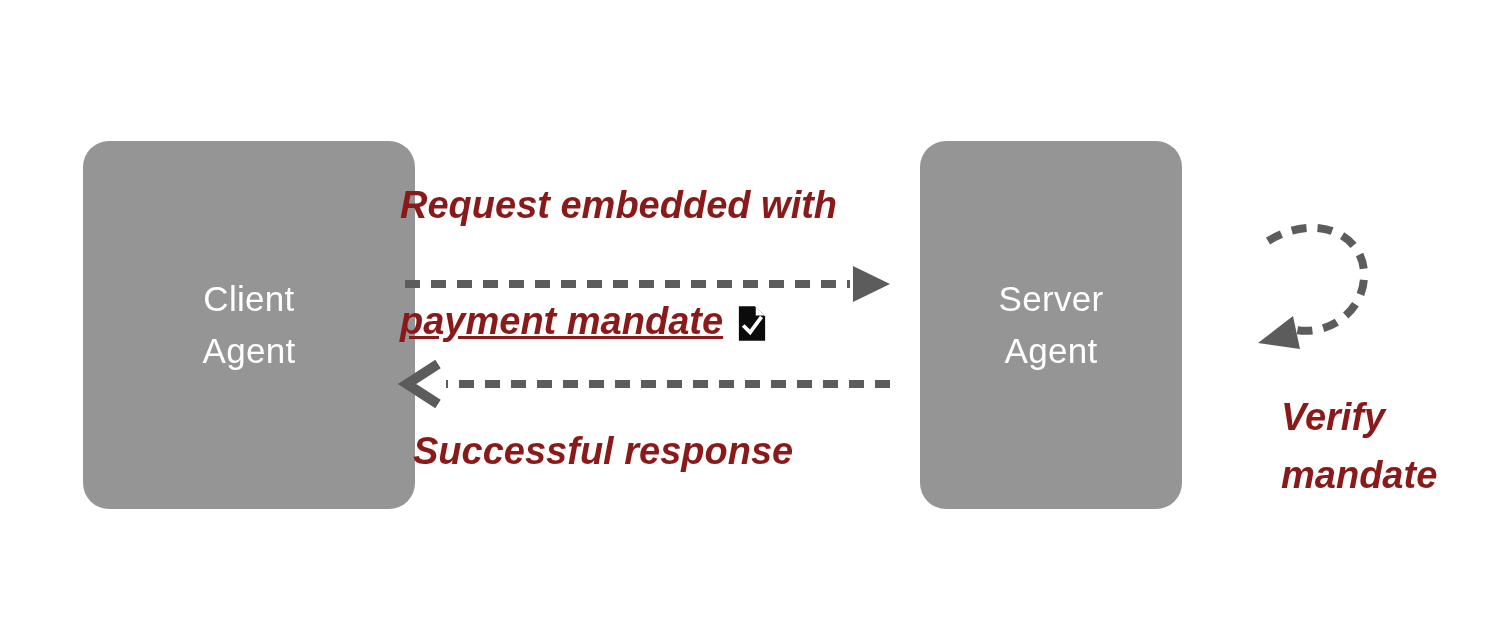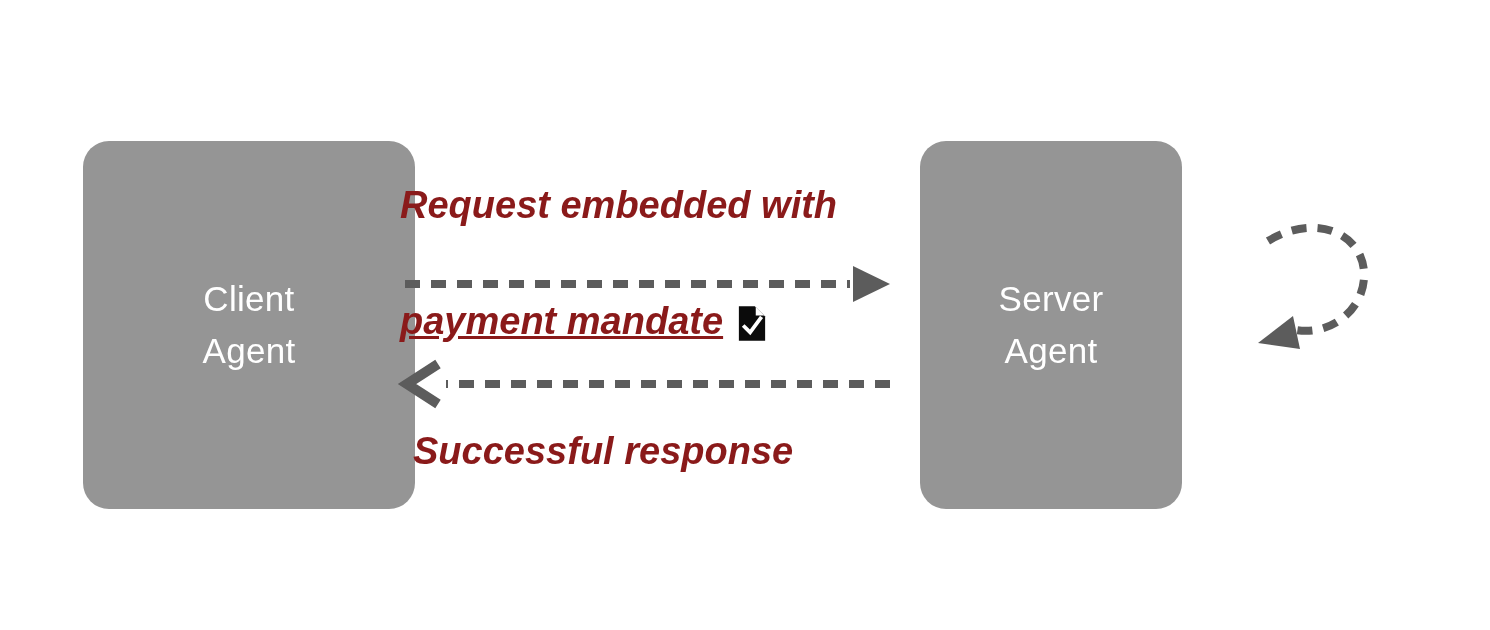--- a/index.html
+++ b/index.html
@@ -106,14 +106,16 @@
       <svg class="doc-icon" width="30" height="37" viewBox="0 0 32 39" aria-hidden="true">
         <path d="M2 1 H19 L30 12 V38 H2 Z" fill="#0b0b0b"></path>
         <polygon points="20,2 29,11 20,11" fill="#ffffff"></polygon>
         <polyline points="8,23 14,29 25,14" fill="none" stroke-width="4" stroke-linecap="square" stroke="#ffffff"></polyline>
       </svg>
     </span>
   </div>
 
   <div class="label label-response">Successful response</div>
 
+  <div class="label label-verify">Verify
+mandate</div>
 
 </div>
 
 </body></html>

